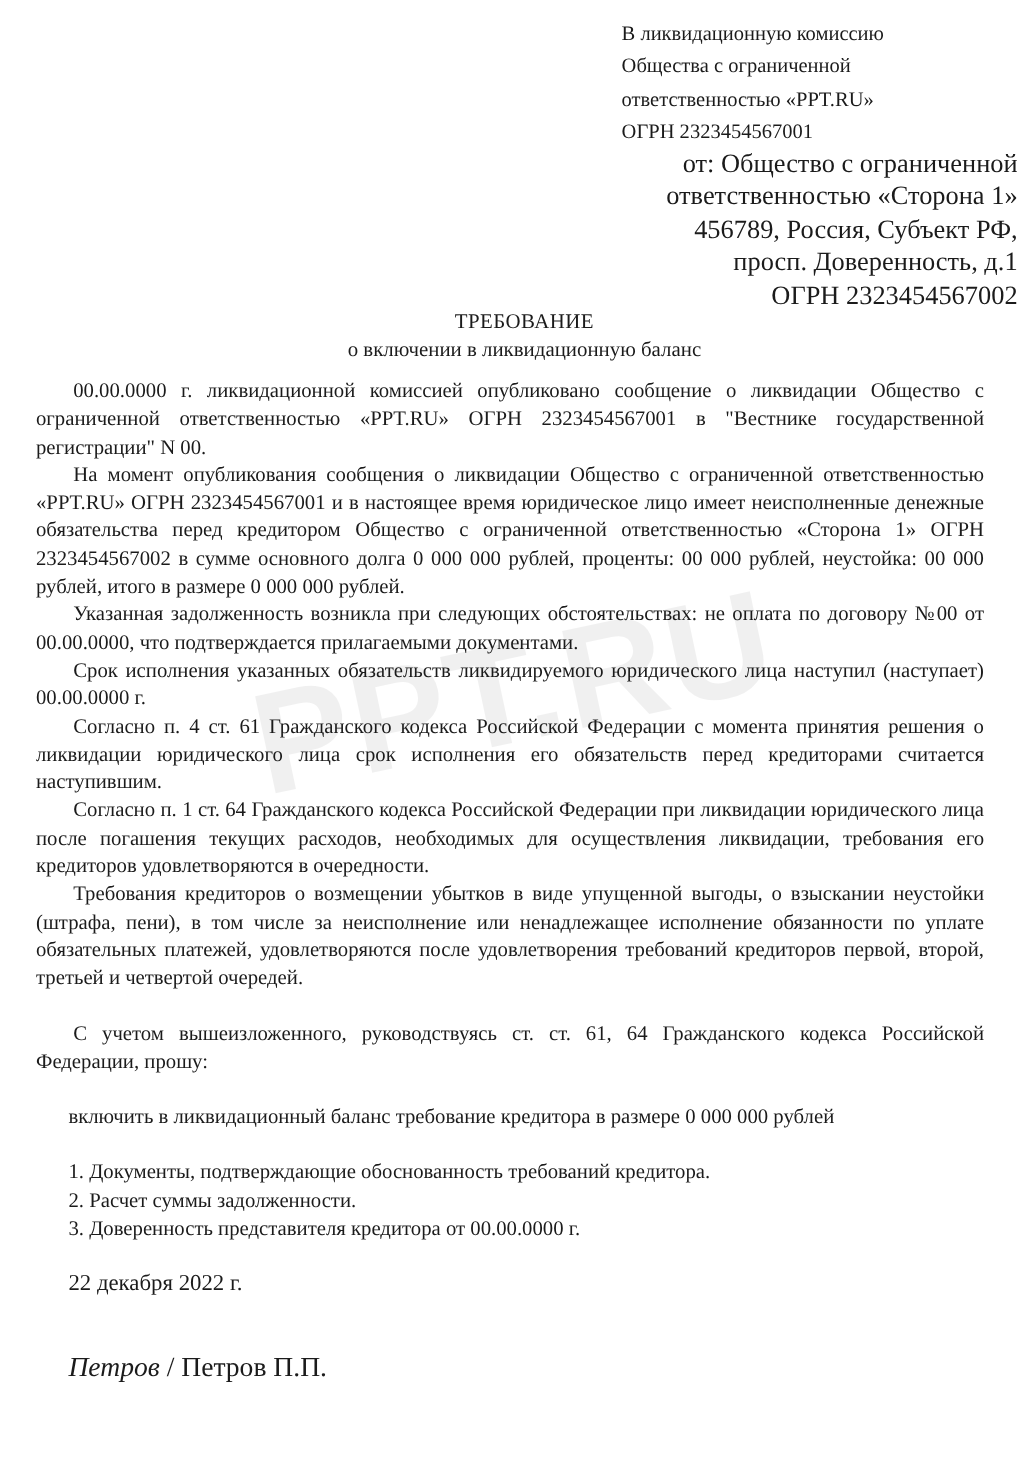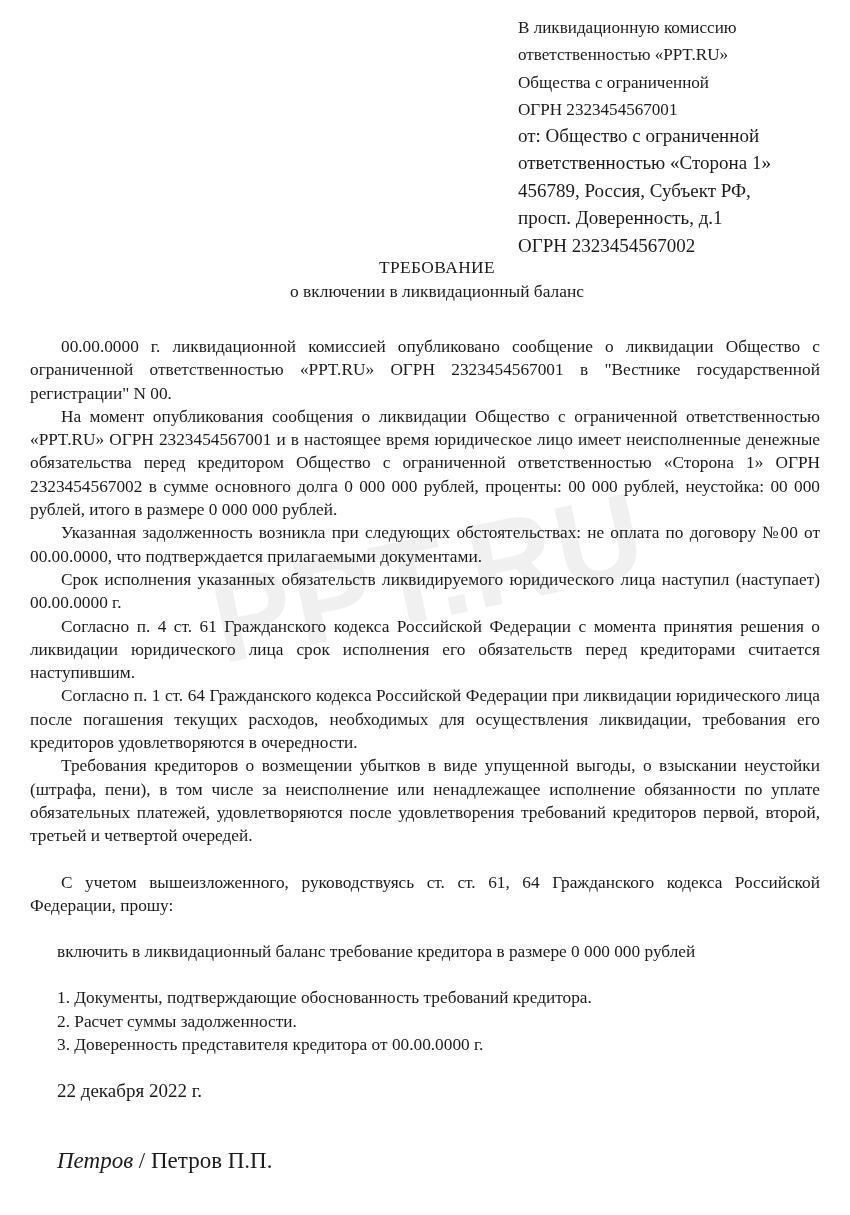--- a/index.html
+++ b/index.html
@@ -60,23 +60,23 @@
     line-height: 27.4px;
     text-align: left;
   }
   .header-block .line { white-space: nowrap; }
 
   .from-block {
     position: absolute;
     left: 518px;
     top: 122px;
     width: 330px;
-    font-size: 19px;
+    font-size: 22px;
     line-height: 27.4px;
-    text-align: left;
+    text-align: right;
   }
   .from-block .line { white-space: nowrap; }
 
   
   .title-wrap {
     position: absolute;
     left: 42px;
     top: 255px;
     width: 790px;
     text-align: center;
@@ -88,21 +88,21 @@
   }
   .doc-subtitle {
     font-size: 17.4px;
     line-height: 25px;
   }
 
   
   .body-wrap {
     position: absolute;
     left: 30px;
-    top: 335px;
+    top: 314px;
     width: 790px;
   }
   p.para {
     margin: 0;
     font-size: 17.3px;
     line-height: 23.3px;
     text-align: justify;
     text-indent: 31px;
     hyphens: none;
   }
@@ -146,36 +146,36 @@
 <body>
 
 <div class="page">
 
   <div class="watermark">PPT.RU</div>
 
   <div class="content">
 
     <div class="header-block">
       <div class="line">В ликвидационную комиссию</div>
+      <div class="line">Общества с ограниченной</div>
       <div class="line">ответственностью «PPT.RU»</div>
-      <div class="line">Общества с ограниченной</div>
       <div class="line">ОГРН 2323454567001</div>
     </div>
 
     <div class="from-block">
       <div class="line">от: Общество с ограниченной</div>
       <div class="line">ответственностью «Сторона 1»</div>
       <div class="line">456789, Россия, Субъект РФ,</div>
       <div class="line">просп. Доверенность, д.1</div>
       <div class="line">ОГРН 2323454567002</div>
     </div>
 
     <div class="title-wrap">
       <div class="doc-title">ТРЕБОВАНИЕ</div>
-      <div class="doc-subtitle">о включении в ликвидационный баланс</div>
+      <div class="doc-subtitle">о включении в ликвидационную баланс</div>
     </div>
 
     <div class="body-wrap">
       <p class="para">00.00.0000 г. ликвидационной комиссией опубликовано сообщение о ликвидации Общество с ограниченной ответственностью «PPT.RU» ОГРН 2323454567001 в "Вестнике государственной регистрации" N 00.</p>
       <p class="para">На момент опубликования сообщения о ликвидации Общество с ограниченной ответственностью «PPT.RU» ОГРН 2323454567001 и в настоящее время юридическое лицо имеет неисполненные денежные обязательства перед кредитором Общество с ограниченной ответственностью «Сторона 1» ОГРН 2323454567002 в сумме основного долга 0 000 000 рублей, проценты: 00 000 рублей, неустойка: 00 000 рублей, итого в размере 0 000 000 рублей.</p>
       <p class="para">Указанная задолженность возникла при следующих обстоятельствах: не оплата по договору №00 от 00.00.0000, что подтверждается прилагаемыми документами.</p>
       <p class="para">Срок исполнения указанных обязательств ликвидируемого юридического лица наступил (наступает) 00.00.0000 г.</p>
       <p class="para">Согласно п. 4 ст. 61 Гражданского кодекса Российской Федерации с момента принятия решения о ликвидации юридического лица срок исполнения его обязательств перед кредиторами считается наступившим.</p>
       <p class="para">Согласно п. 1 ст. 64 Гражданского кодекса Российской Федерации при ликвидации юридического лица после погашения текущих расходов, необходимых для осуществления ликвидации, требования его кредиторов удовлетворяются в очередности.</p>
       <p class="para">Требования кредиторов о возмещении убытков в виде упущенной выгоды, о взыскании неустойки (штрафа, пени), в том числе за неисполнение или ненадлежащее исполнение обязанности по уплате обязательных платежей, удовлетворяются после удовлетворения требований кредиторов первой, второй, третьей и четвертой очередей.</p>

